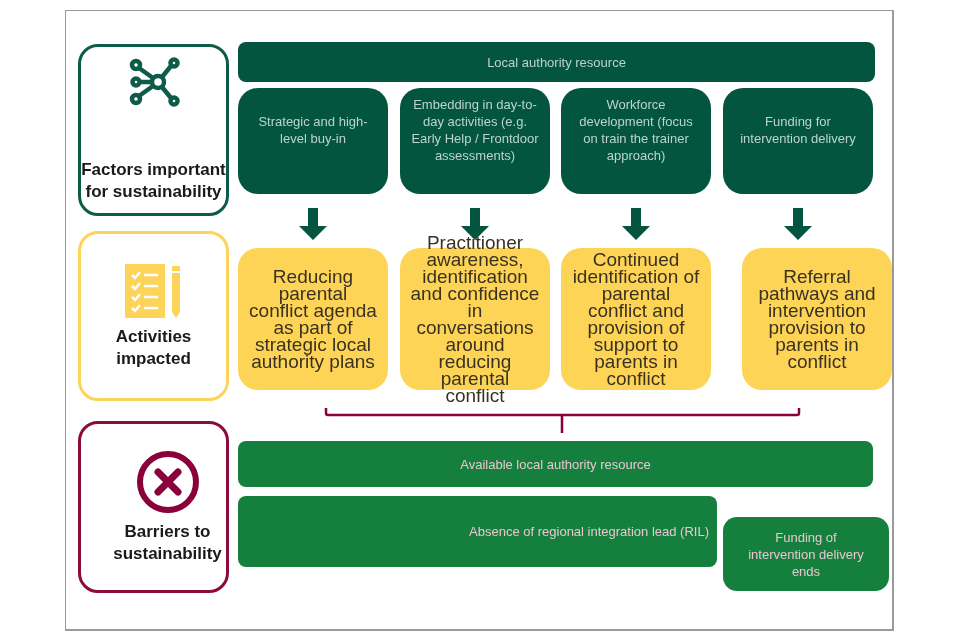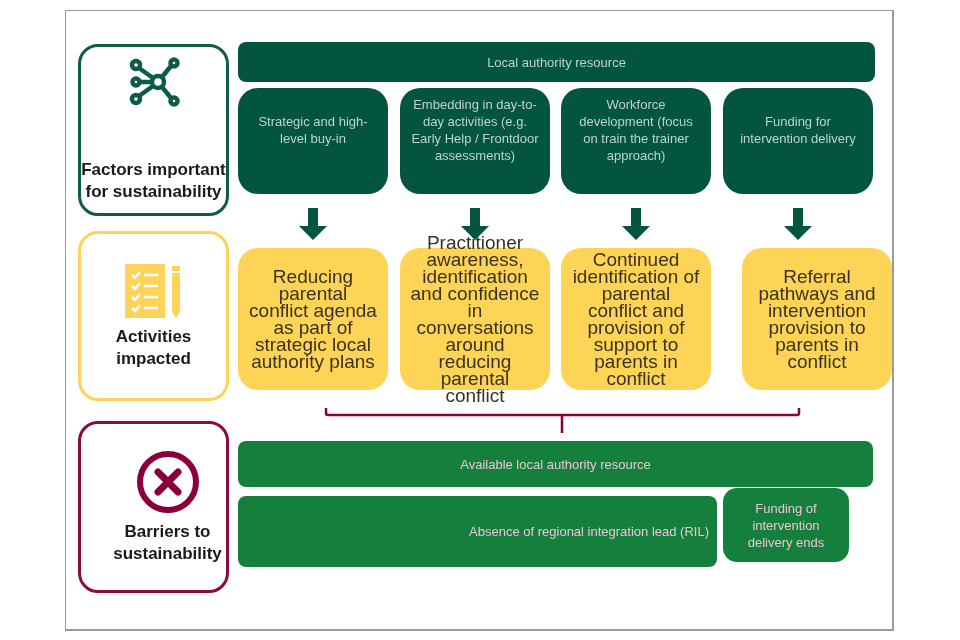--- a/index.html
+++ b/index.html
@@ -113,15 +113,15 @@
 <svg class="bracket" viewBox="0 0 485 35">
   <path d="M6 6 v5 q0 2 2 2 h469 q2 0 2 -2 v-5 M242 13 v18" fill="none" stroke="#8a003a" stroke-width="2.5"></path>
 </svg>
 
 <div class="bar red" style="left:238px; top:441px; width:635px; height:46px;">
   <span>Available local authority resource</span>
 </div>
 <div class="bar red" style="left:238px; top:496px; width:479px; height:71px;justify-content:flex-end;">
   <span>Absence of regional integration lead (RIL)</span>
 </div>
-<div class="bar red" style="left:723px; top:488px; width:126px; height:74px; border-radius:14px; padding:0 22px;">
+<div class="bar red" style="left:723px; top:517px; width:166px; height:74px; border-radius:14px; padding:0 22px;">
   <span>Funding of intervention delivery ends</span>
 </div>
 
 </body></html>

